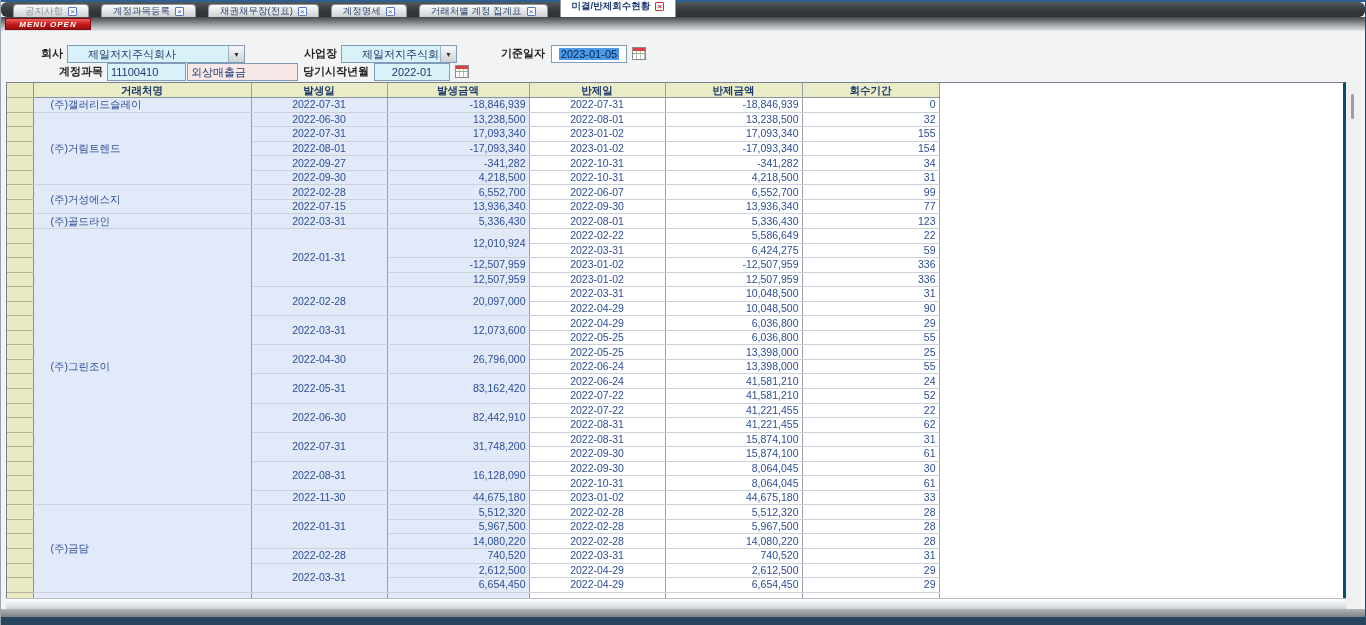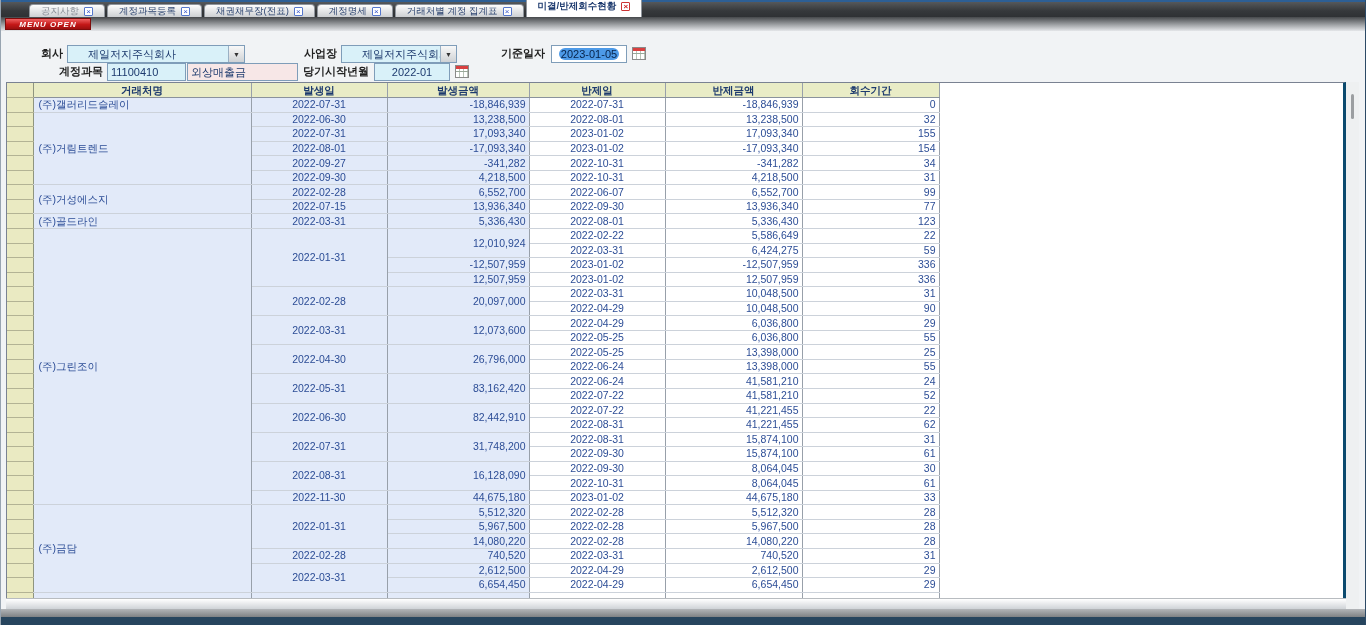--- a/index.html
+++ b/index.html
@@ -7,21 +7,21 @@
   .window{
     position:relative;width:1366px;height:625px;overflow:hidden;
     background:#f1f3f5;font-family:"Liberation Sans","DejaVu Sans",sans-serif;
     border-left:1px solid #98a4b0;border-right:1px solid #2c4a66;
   }
   
   .topline{position:absolute;left:0;top:0;width:100%;height:2px;background:#2d5f95;}
   .tab-bar{
     position:absolute;left:0;top:2px;width:100%;height:15px;
     background:linear-gradient(180deg,#55585b,#35383b 60%,#2e3134);
-    display:flex;align-items:flex-end;padding-left:28px;gap:2px;
+    display:flex;align-items:flex-end;padding-left:12px;gap:12px;border-radius:6px;
   }
   .tab{
     height:13px;display:flex;align-items:center;gap:5px;padding:0 11px;
     background:linear-gradient(180deg,#fdfdfd,#cdd0d3);
     border:1px solid #8f959c;border-bottom:none;border-radius:4px 4px 0 0;
     font-size:9.5px;color:#2c4470;cursor:default;white-space:nowrap;
   }
   .tab.dim .tab-label{color:#8b9099;}
   .tab.active{background:#ffffff;height:23px;font-weight:bold;color:#1d3a6e;}
   .tab-close{
@@ -52,21 +52,21 @@
     background:linear-gradient(180deg,#f8f8f8,#cfd2d5);
     font-size:7px;color:#333;display:flex;align-items:center;justify-content:center;
   }
   .tbox{
     position:absolute;height:18px;border:1px solid #7f9db9;font-size:11px;color:#1d3a6e;
     line-height:16px;padding:0 3px;background:#fff;
   }
   .tbox.cyan{background:#d9f1f9;}
   .tbox.pink{background:#f7e7e7;}
   .tbox.center{text-align:center;}
-  .tbox .sel{background:#4d9ae8;color:#06234a;padding:0 2px;border-radius:6px;}
+  .tbox .sel{background:#4d9ae8;color:#06234a;padding:0 2px;}
   .cal-icon{
     position:absolute;width:14px;height:13px;background:#fff;border:1px solid #8a8a8a;cursor:pointer;
     background-image:
       linear-gradient(180deg,#d94040 0 3px,transparent 3px),
       repeating-linear-gradient(0deg,transparent 0 5px,#9aa89a 5px 6px),
       repeating-linear-gradient(90deg,transparent 0 3px,#b8c4b8 3px 4px);
   }
   
   .grid-area{
     position:absolute;left:5px;top:82px;width:1340px;height:516px;overflow:hidden;
@@ -81,21 +81,21 @@
   }
   .grid th{
     background:#e9ecc6;color:#1d3a6e;font-weight:bold;text-align:center;
     border-bottom:1px solid #8a929c;
   }
   .grid td.rh,.grid th.rh{background:#eaeac2;border-right:1px solid #8f957f;border-bottom:1px solid #b3b394;padding:0;}
   .grid td.blue{background:#e2eaf9;}
   .grid tr.gs td{border-top:1px solid #7d90ac;}
   .grid .c{text-align:center;}
   .grid .r{text-align:right;}
-  .grid .l{text-align:left;padding-left:5px;}
+  .grid .l{text-align:left;padding-left:17px;}
   
   .vscroll{position:absolute;left:1345px;top:82px;width:13px;height:527px;background:#eef0f1;}
   .vthumb{position:absolute;left:5px;top:12px;width:3px;height:25px;background:#9b9ea1;border-radius:2px;}
   .hscroll{
     position:absolute;left:5px;top:598px;width:1340px;height:11px;
     background:linear-gradient(180deg,#ffffff,#cfd3d7);
     border-top:1px solid #b8bcc0;
   }
   .status-bar{position:absolute;left:0;top:609px;width:100%;height:8px;
     background:linear-gradient(180deg,#b2b5b8,#7e8184);}

